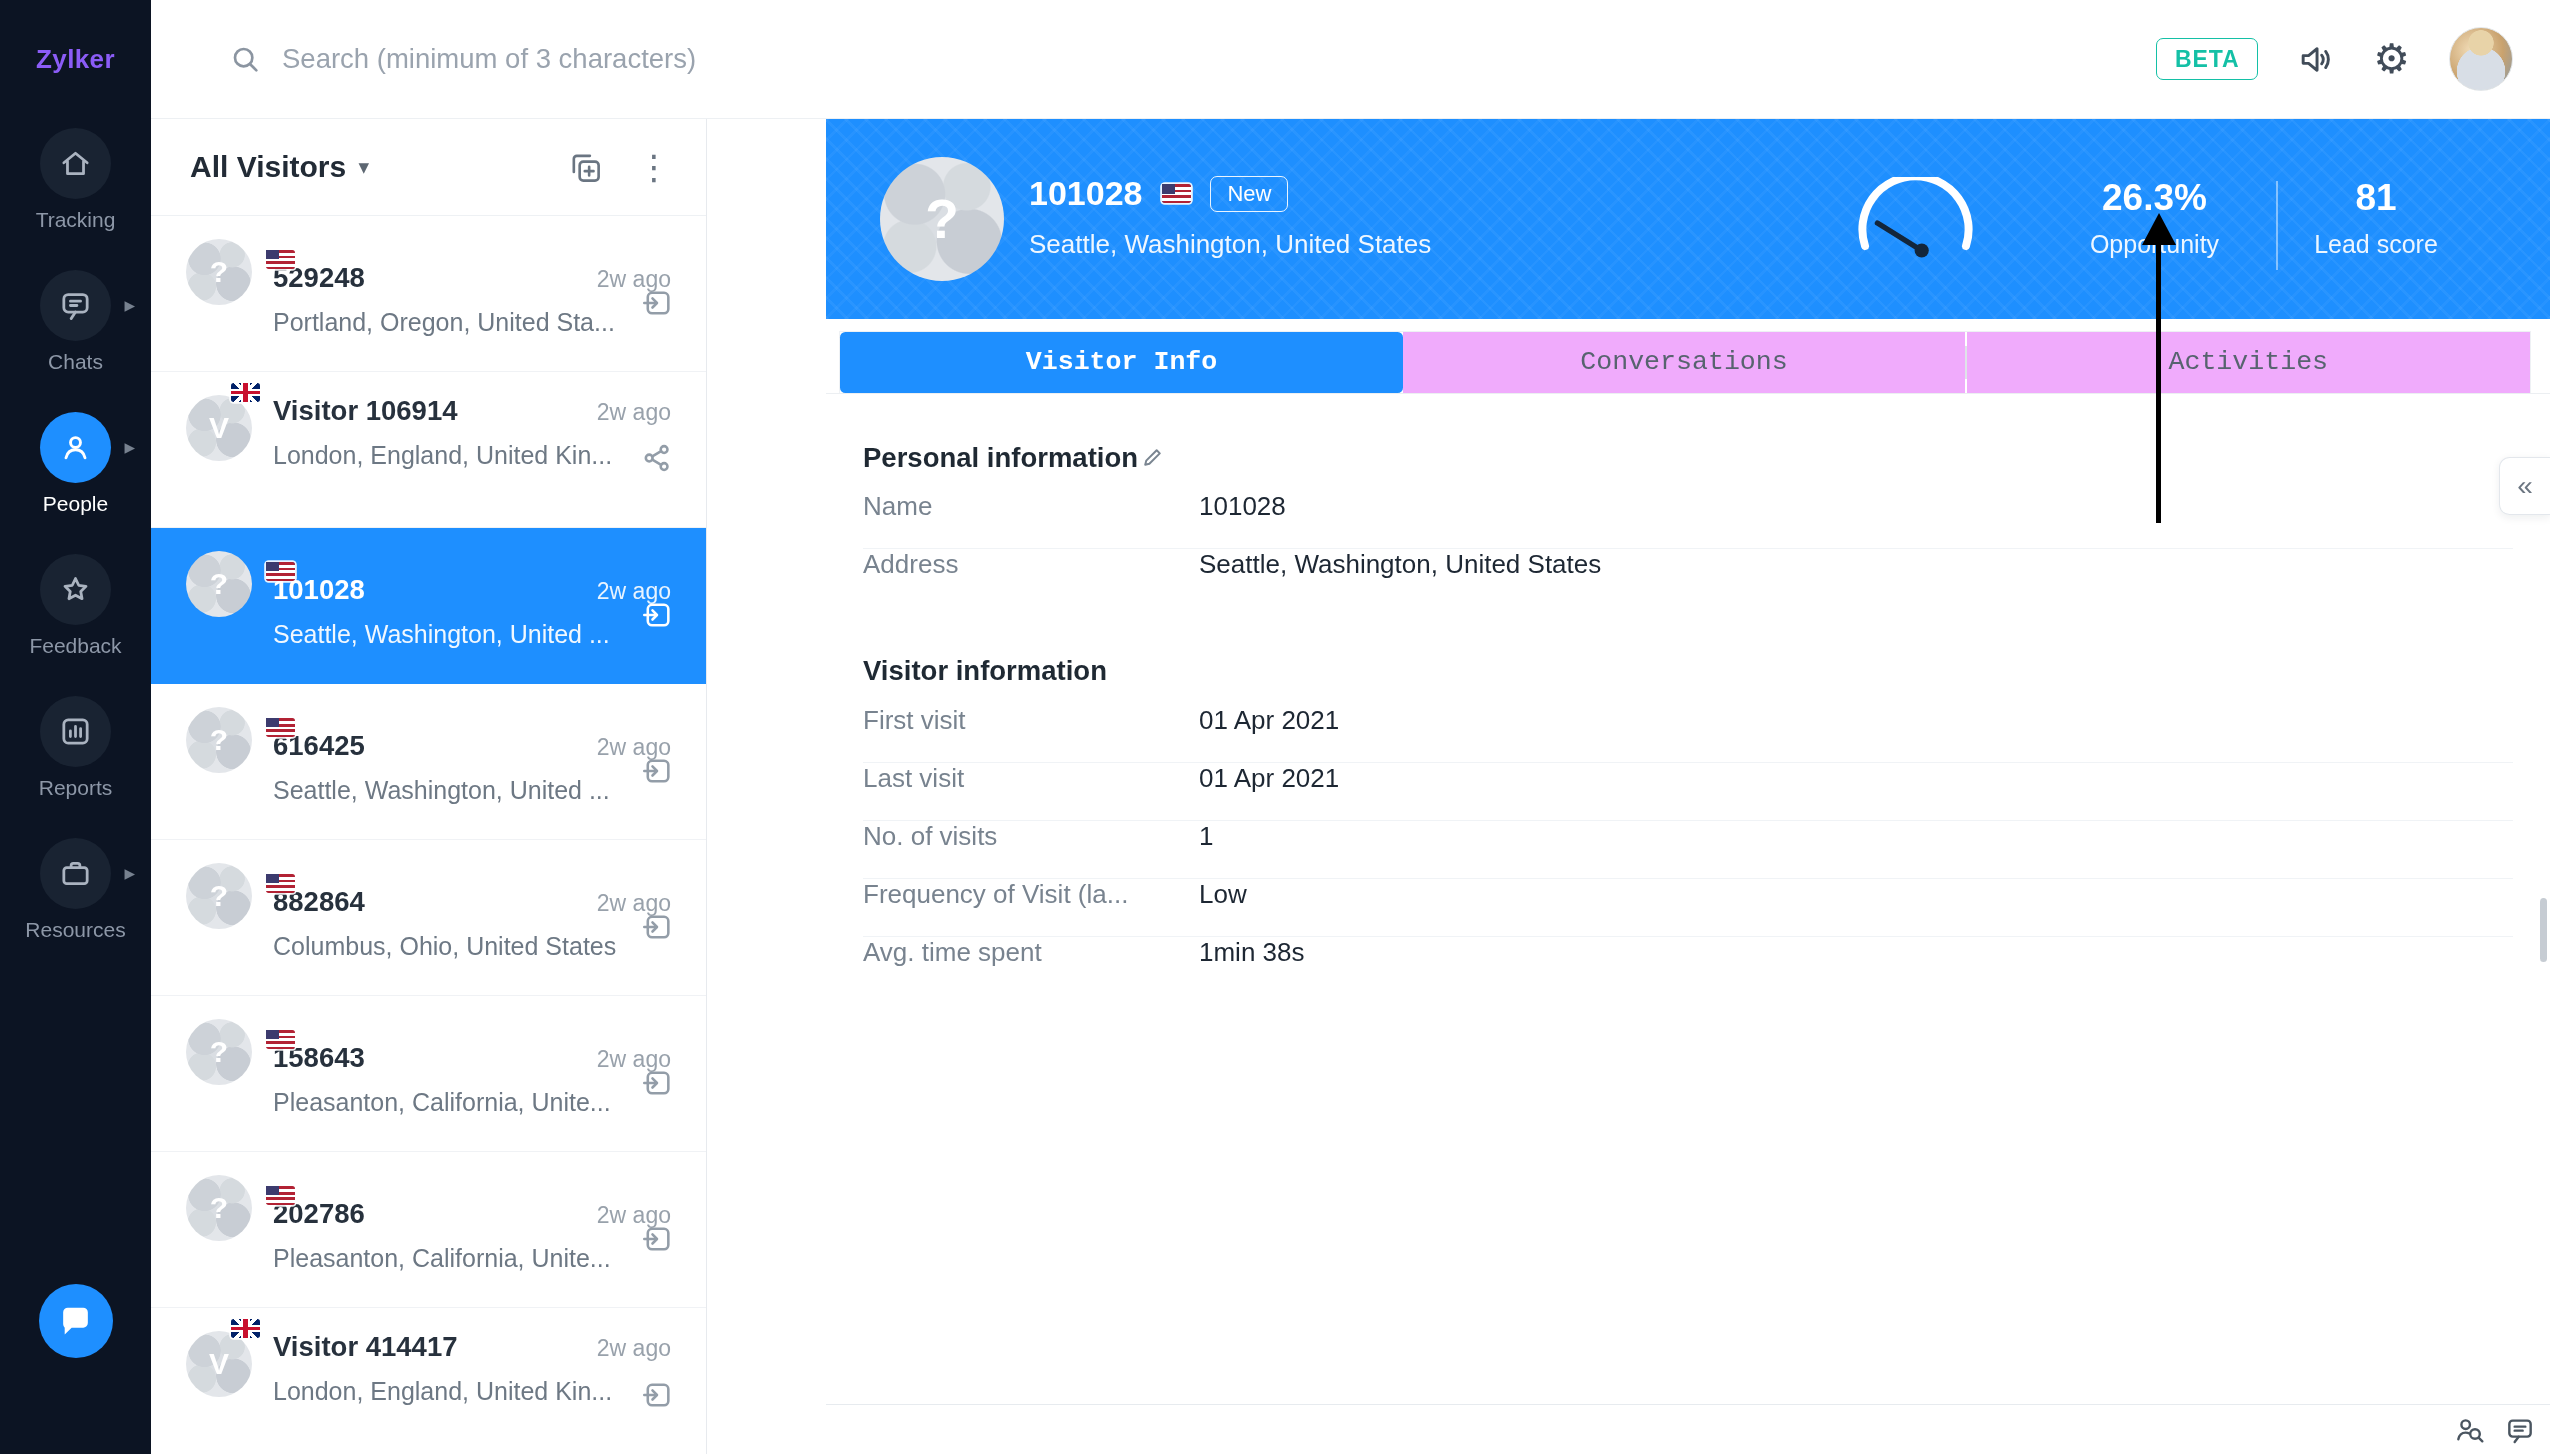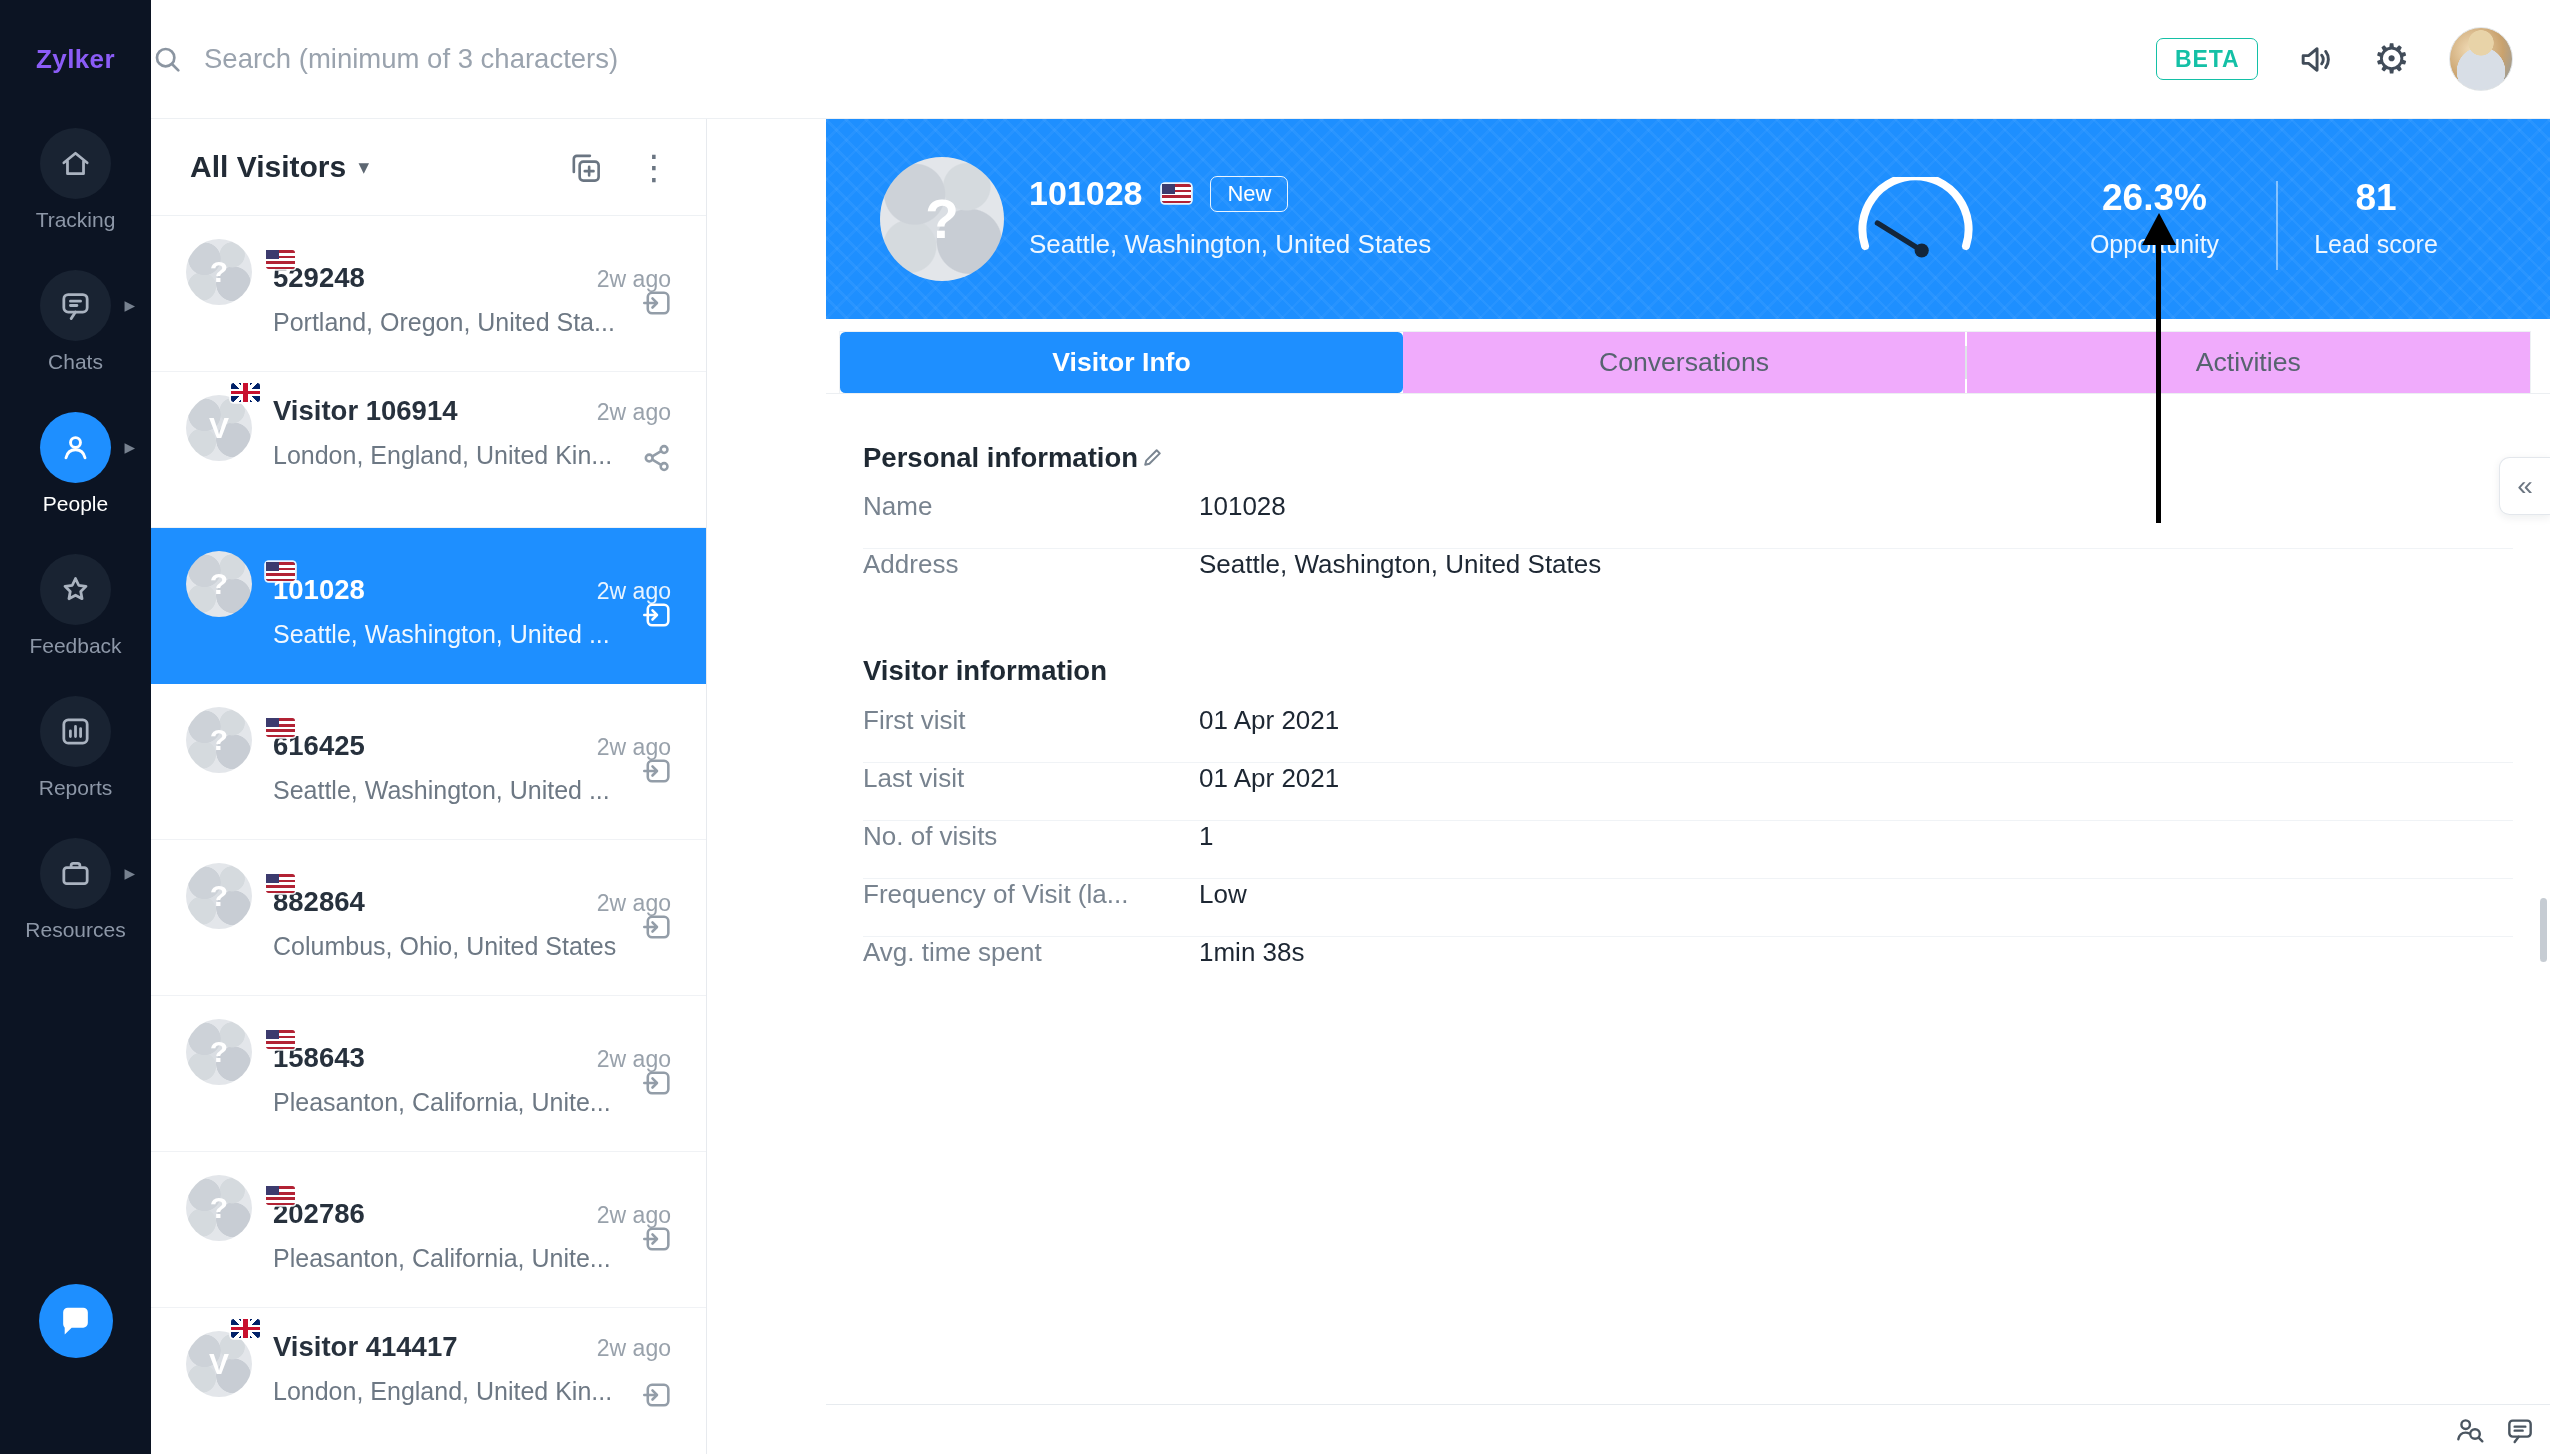--- a/index.html
+++ b/index.html
@@ -23,21 +23,21 @@
   .nav-item.active .icon-wrap { background:#1e8fff; color:#ffffff; }
   .nav-item.active .nav-label { color:#ffffff; }
   .nav-chevron { position:absolute; right:16px; top:32px; font-size:21px; color:#77818f; }
   .fab { position:absolute; bottom:96px; left:50%; transform:translateX(-50%);
     width:74px; height:74px; border-radius:50%; background:#1e8fff;
     display:flex; align-items:center; justify-content:center; color:#fff; cursor:pointer; }
 
   
   .topbar { position:absolute; left:151px; top:0; right:0; height:119px; background:#fff;
     border-bottom:0.9px solid #edf0f3; display:flex; align-items:center; z-index:5; }
-  .search-zone { display:flex; align-items:center; gap:21px; flex:1; }
+  .search-zone { display:flex; align-items:center; gap:21px; padding-left:78px; flex:1; }
   .search-zone .sicon { color:#8b95a1; }
   .search-input { border:none; outline:none; font-size:27.5px; width:797px;
     font-family:inherit; color:#3a4450; background:transparent; }
   .search-input::placeholder { color:#9aa3ae; }
   .topbar-right { display:flex; align-items:center; gap:39px; padding-right:37px; }
   .beta-badge { color:#14c0a6; border:1.8px solid #14c0a6; border-radius:7px;
     padding:6.2px 17.7px; font-size:23px; font-weight:700; letter-spacing:0.9px; }
   .tb-icon { color:#414c59; }
   .gear-glyph { font-size:41px; line-height:1; color:#414c59; }
   .user-avatar { width:64px; height:64px; border-radius:50%; border:1.8px solid #e3e7ea;
@@ -111,21 +111,21 @@
   .bh-loc { position:absolute; left:203px; top:110px; font-size:26px; color:rgba(255,255,255,.93); }
   .gauge { position:absolute; left:1023px; top:58px; }
   .stat { position:absolute; top:58px; text-align:center; color:#fff; }
   .stat-opp { left:1231px; width:195px; }
   .stat-lead { left:1466px; width:168px; }
   .stat-value { font-size:37px; font-weight:700; }
   .stat-label { margin-top:10.6px; font-size:25px; color:rgba(255,255,255,.92); }
   .stat-divider { position:absolute; left:1450px; top:62px; width:1.8px; height:89px;
     background:rgba(255,255,255,.45); }
 
-  .tabwrap { padding:11.5px 19.5px 0 13.3px; border-bottom:0.9px solid #eceff2; }
+  .tabwrap { padding:11.5px 19.5px 0 13.3px; border-bottom:0.9px solid #eceff2;font-family:Liberation Mono, monospace; }
   .tabbar { height:62px; display:flex; border:0.9px solid #eef1f4; border-bottom:none; }
   .tab { flex:1; display:flex; align-items:center; justify-content:center;
     font-size:26.6px; color:#57636f; background:#f0abfc; cursor:pointer; }
   .tab.active { background:#1e8fff; color:#fff; font-weight:700; border-radius:5.3px; }
   .tab-sep { width:1.8px; background:#dfe3e8; margin:14px 0; }
 
   .section-title { margin:48px 37px 0; font-size:27.5px; font-weight:700; color:#1f2933;
     display:flex; align-items:center; gap:2px; }
   .pencil { color:#7a8591; cursor:pointer; }
   .rows { margin:17.7px 37px 0; }

